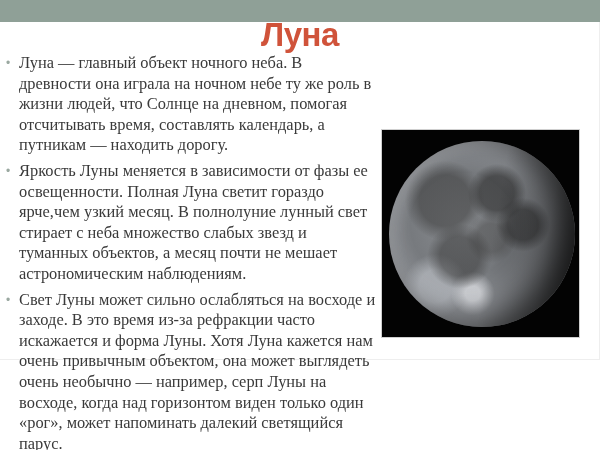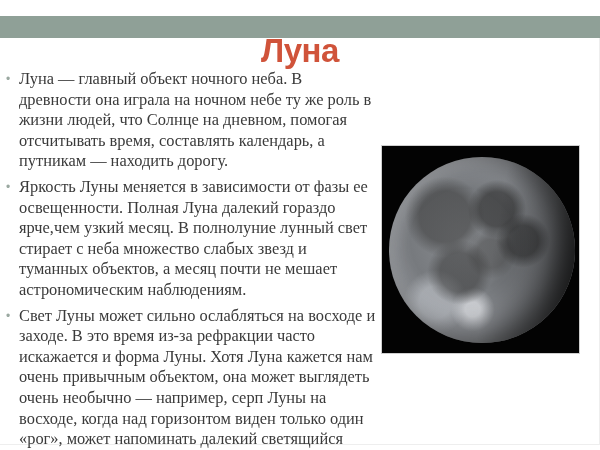--- a/index.html
+++ b/index.html
@@ -1,24 +1,23 @@
 <!DOCTYPE html>
 <html><head>
   <meta charset="utf-8">
   <style>
     * { margin: 0; padding: 0; box-sizing: border-box; }
     html, body { width: 600px; height: 450px; overflow: hidden; background: #ffffff; }
     .slide {
       position: relative;
       width: 600px;
-      height: 429px;
+      height: 360px;
       background: #ffffff;
       border-right: 1px solid #eeeeee;
       border-bottom: 1px solid #eeeeee;
-      margin-top: 16px;
     }
     .top-bar {
       position: absolute;
       left: 0; top: 0;
       width: 600px;
       height: 22px;
       background: #8fa097;
     }
     .title {
       position: absolute;
@@ -99,21 +98,21 @@
 
   <h1 class="title">Луна</h1>
 
   <div class="content">
     <div class="bullet">
       <span class="bullet-dot">•</span>
       <span>Луна — главный объект ночного неба. В древности она играла на ночном небе ту же роль в жизни людей, что Солнце на дневном, помогая отсчитывать время, составлять календарь, а путникам — находить дорогу.</span>
     </div>
     <div class="bullet">
       <span class="bullet-dot">•</span>
-      <span>Яркость Луны меняется в зависимости от фазы ее освещенности. Полная Луна далекий гораздо ярче,чем узкий месяц. В полнолуние лунный свет стирает с неба множество слабых звезд и туманных объектов, а месяц почти не мешает астрономическим наблюдениям.</span>
+      <span>Яркость Луны меняется в зависимости от фазы ее освещенности. Полная Луна светит гораздо ярче,чем узкий месяц. В полнолуние лунный свет стирает с неба множество слабых звезд и туманных объектов, а месяц почти не мешает астрономическим наблюдениям.</span>
     </div>
     <div class="bullet">
       <span class="bullet-dot">•</span>
       <span>Свет Луны может сильно ослабляться на восходе и заходе. В это время из-за рефракции часто искажается и форма Луны. Хотя Луна кажется нам очень привычным объектом, она может выглядеть очень необычно — например, серп Луны на восходе, когда над горизонтом виден только один «рог», может напоминать далекий светящийся парус.</span>
     </div>
   </div>
 
   <div class="moon-frame">
     <div class="moon">
       <div class="moon-terminator"></div>

